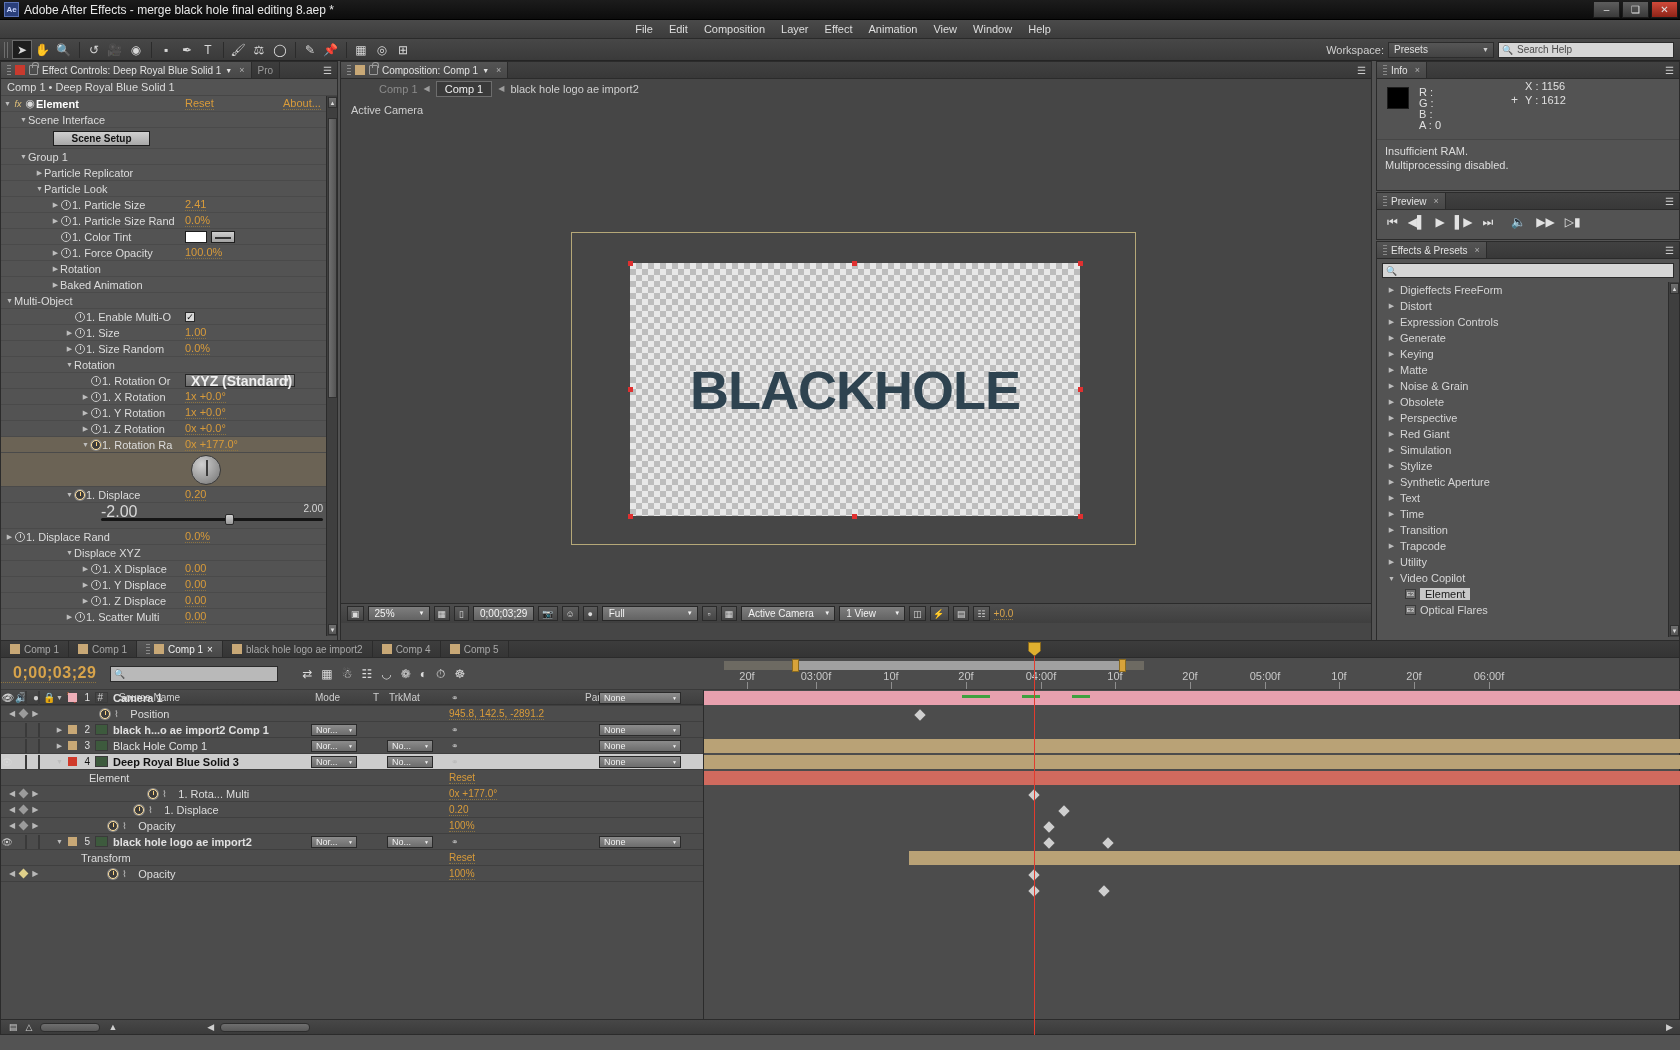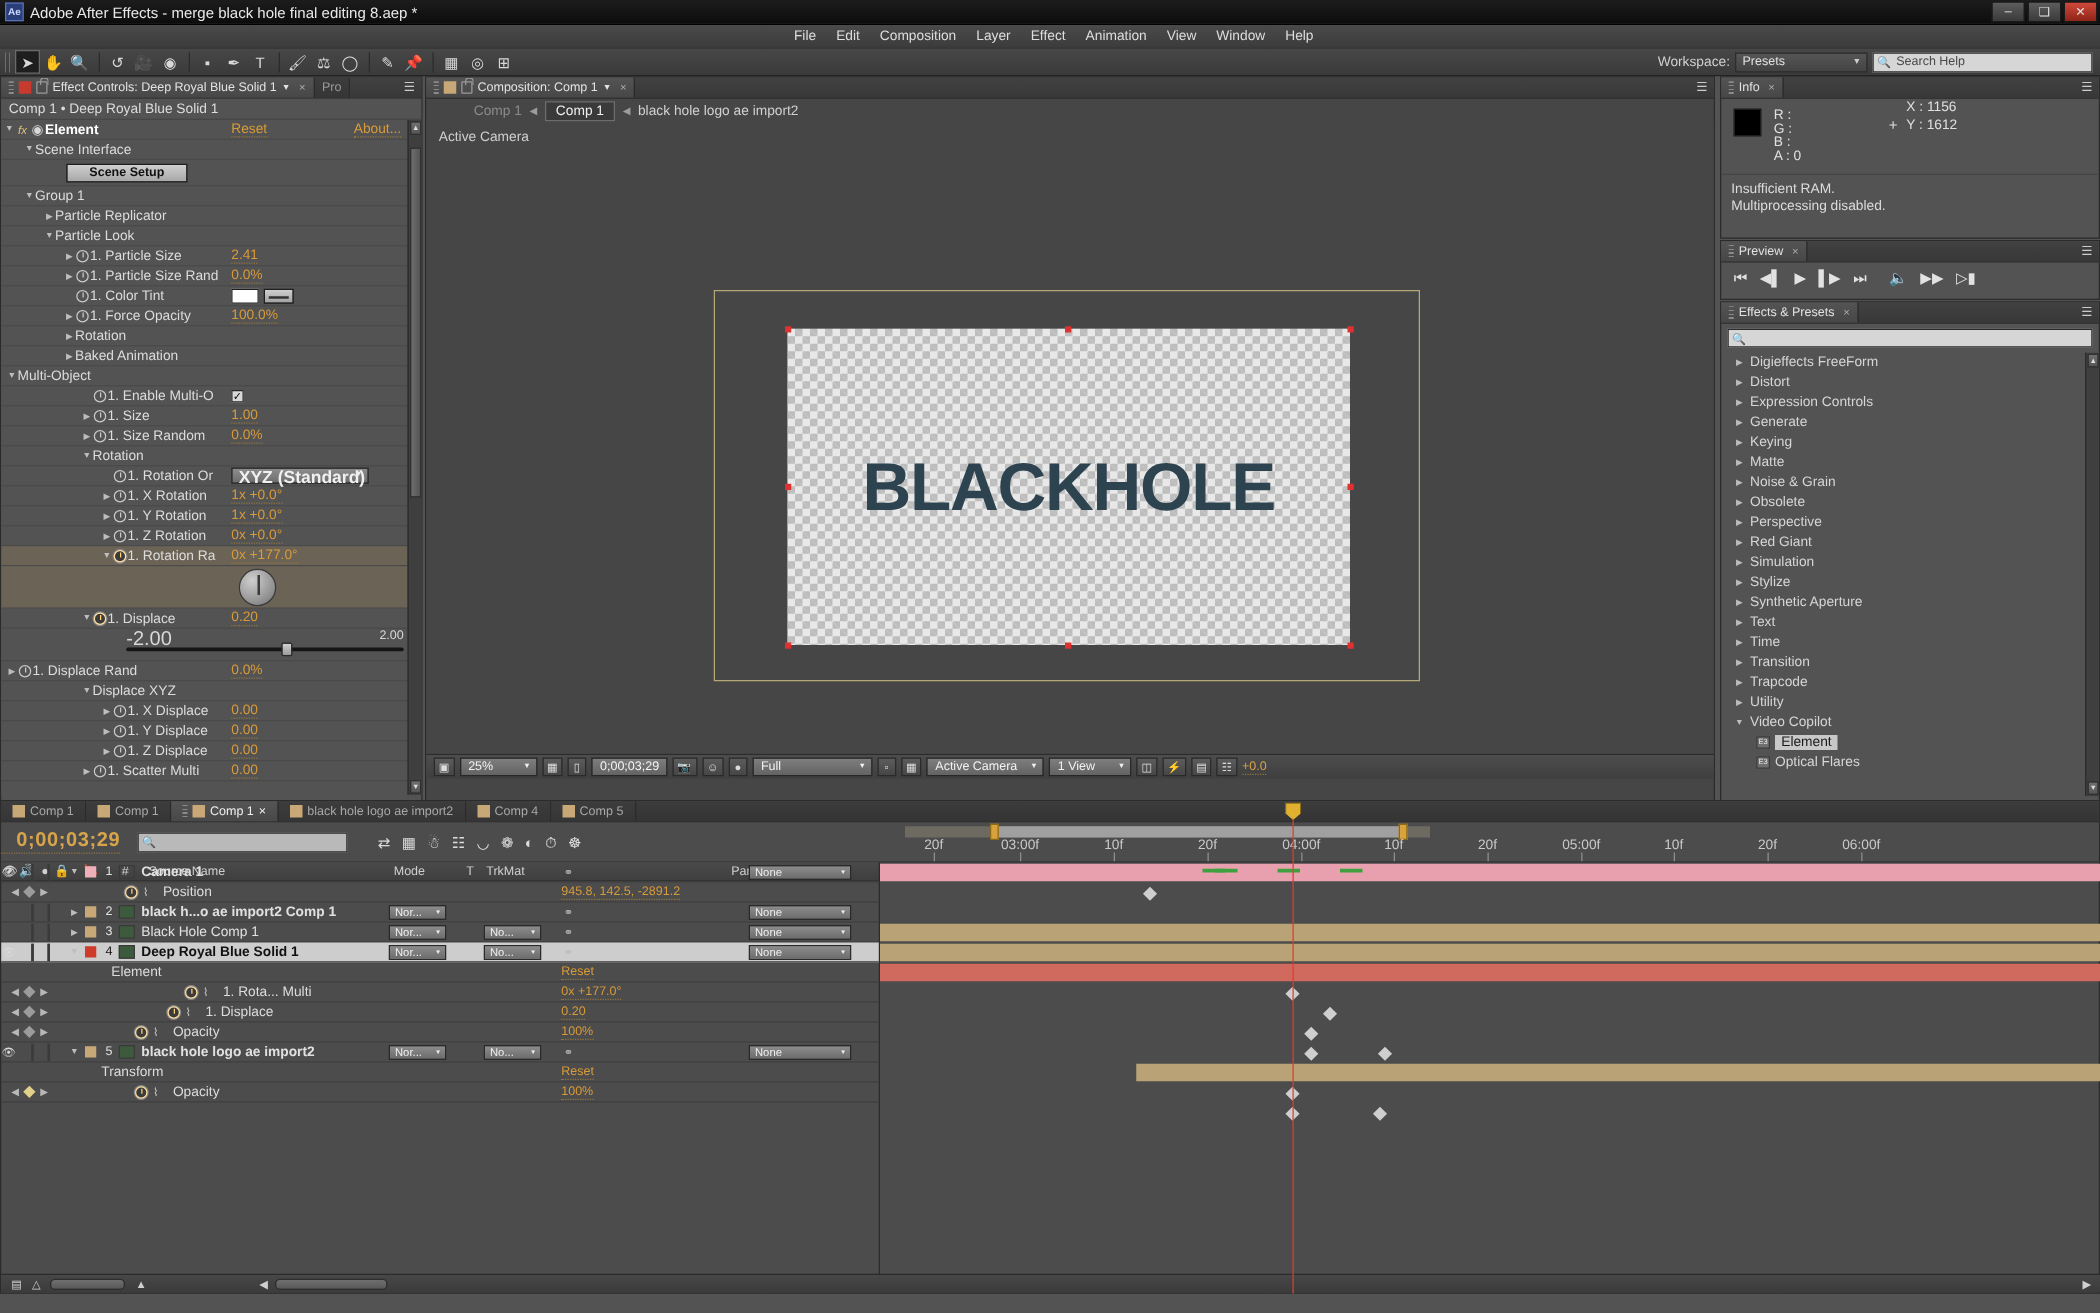--- a/index.html
+++ b/index.html
@@ -891,21 +891,21 @@
         </div>
         <div class="lrow sel">
           <span class="eye">👁</span>
           <span class="eye"></span>
           <span style="width:13px"><i class="cbox"></i></span>
           <span style="width:13px"><i class="cbox"></i></span>
           <span class="tri down" style="margin-left:4px"></span>
           <span class="lcolor" style="background:#d03a2a;margin-left:4px"></span>
           <span class="lnum">4</span>
           <span class="licon" style="background:#3d5a3d"></span>
-          <span class="lname" style="font-weight:bold">Deep Royal Blue Solid 1</span>
+          <span class="lname" style="font-weight:bold">Deep Royal Blue Solid 3</span>
           <span class="minidd" style="position:absolute;left:310px;width:46px">Nor...</span>
           <span class="minidd" style="position:absolute;left:386px;width:46px">No...</span>
           <span style="position:absolute;left:450px;color:#bbb;font-size:9px">⚭</span>
           <span class="minidd" style="position:absolute;left:598px;width:82px">None</span>
         </div>
         <div class="lrow">
           <span style="width:42px"></span>
           <span style="padding-left:46px;display:flex;align-items:center;gap:4px">
             <span class="propname">Element</span>
           </span>

